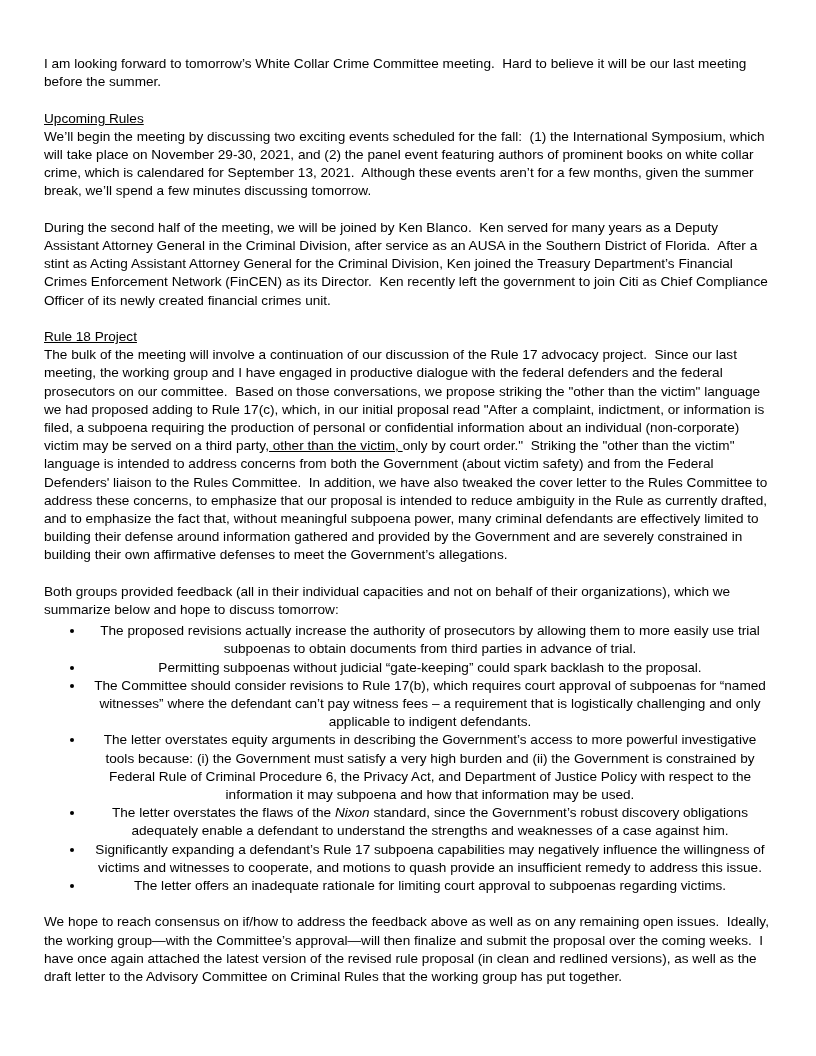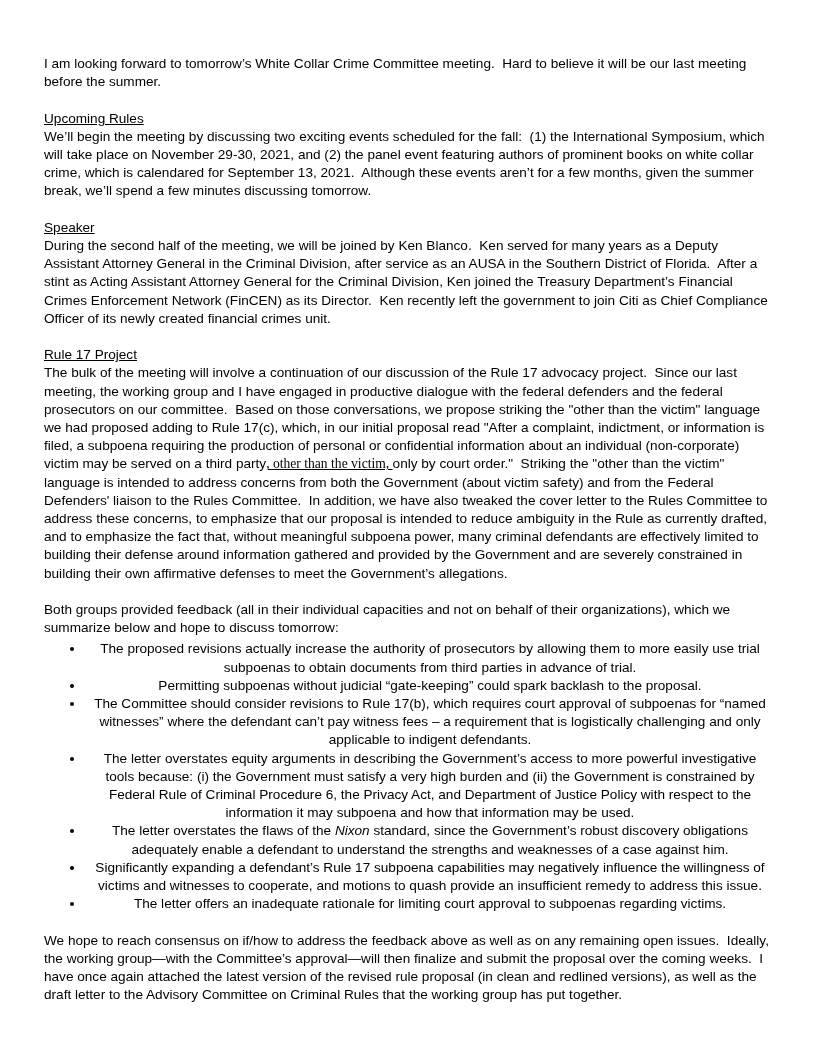--- a/index.html
+++ b/index.html
@@ -32,34 +32,33 @@
   .bullets {
     margin: 0 0 18.2px 0;
     padding: 0 0 0 41px;
     list-style: disc outside;
   }
   .bullets li {
     white-space: pre-wrap;
     padding-left: 3px;
     text-align: center;
   }
-  .u { text-decoration: underline; font-family: Liberation Serif, serif; }
+  .u { text-decoration: underline; }
   .i { font-style: italic; }
 </style>
 </head>
 <body>
 
 <div class="page">
   <div>
       <p class="para"><span>I am looking forward to tomorrow’s White Collar Crime Committee meeting.  Hard to believe it will be our last meeting before the summer.</span></p>
       <div class="heading">Upcoming Rules</div>
       <p class="para"><span>We’ll begin the meeting by discussing two exciting events scheduled for the fall:  (1) the International Symposium, which will take place on November 29-30, 2021, and (2) the panel event featuring authors of prominent books on white collar crime, which is calendared for September 13, 2021.  Although these events aren’t for a few months, given the summer break, we’ll spend a few minutes discussing tomorrow.</span></p>
-      <div class="heading">Speaker</div>
       <p class="para"><span>During the second half of the meeting, we will be joined by Ken Blanco.  Ken served for many years as a Deputy Assistant Attorney General in the Criminal Division, after service as an AUSA in the Southern District of Florida.  After a stint as Acting Assistant Attorney General for the Criminal Division, Ken joined the Treasury Department’s Financial Crimes Enforcement Network (FinCEN) as its Director.  Ken recently left the government to join Citi as Chief Compliance Officer of its newly created financial crimes unit.</span></p>
-      <div class="heading">Rule 17 Project</div>
+      <div class="heading">Rule 18 Project</div>
       <p class="para"><span>The bulk of the meeting will involve a continuation of our discussion of the Rule 17 advocacy project.  Since our last meeting, the working group and I have engaged in productive dialogue with the federal defenders and the federal prosecutors on our committee.  Based on those conversations, we propose striking the "other than the victim" language we had proposed adding to Rule 17(c), which, in our initial proposal read "After a complaint, indictment, or information is filed, a subpoena requiring the production of personal or confidential information about an individual (non-corporate) victim may be served on a third party</span><span class="u">, other than the victim, </span><span>only by court order."  Striking the "other than the victim" language is intended to address concerns from both the Government (about victim safety) and from the Federal Defenders' liaison to the Rules Committee.  In addition, we have also tweaked the cover letter to the Rules Committee to address these concerns, to emphasize that our proposal is intended to reduce ambiguity in the Rule as currently drafted, and to emphasize the fact that, without meaningful subpoena power, many criminal defendants are effectively limited to building their defense around information gathered and provided by the Government and are severely constrained in building their own affirmative defenses to meet the Government’s allegations.</span></p>
       <p class="para tight"><span>Both groups provided feedback (all in their individual capacities and not on behalf of their organizations), which we summarize below and hope to discuss tomorrow:</span></p>
       <ul class="bullets">
         <li><span>The proposed revisions actually increase the authority of prosecutors by allowing them to more easily use trial subpoenas to obtain documents from third parties in advance of trial.</span></li>
         <li><span>Permitting subpoenas without judicial “gate-keeping” could spark backlash to the proposal.</span></li>
         <li><span>The Committee should consider revisions to Rule 17(b), which requires court approval of subpoenas for “named witnesses” where the defendant can’t pay witness fees – a requirement that is logistically challenging and only applicable to indigent defendants.</span></li>
         <li><span>The letter overstates equity arguments in describing the Government’s access to more powerful investigative tools because: (i) the Government must satisfy a very high burden and (ii) the Government is constrained by Federal Rule of Criminal Procedure 6, the Privacy Act, and Department of Justice Policy with respect to the information it may subpoena and how that information may be used.</span></li>
         <li><span>The letter overstates the flaws of the </span><span class="i">Nixon</span><span> standard, since the Government’s robust discovery obligations adequately enable a defendant to understand the strengths and weaknesses of a case against him.</span></li>
         <li><span>Significantly expanding a defendant’s Rule 17 subpoena capabilities may negatively influence the willingness of victims and witnesses to cooperate, and motions to quash provide an insufficient remedy to address this issue.</span></li>
         <li><span>The letter offers an inadequate rationale for limiting court approval to subpoenas regarding victims.</span></li>

